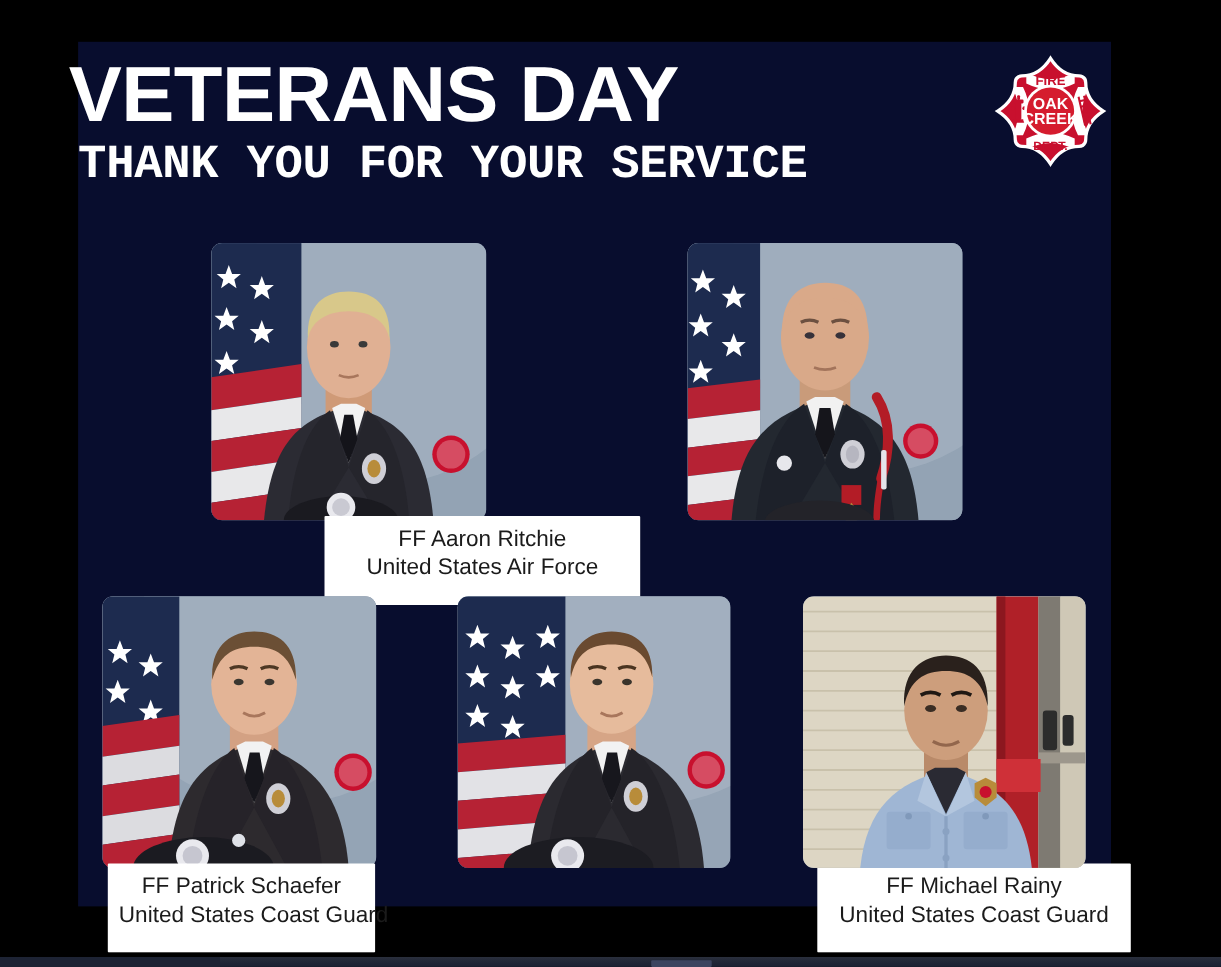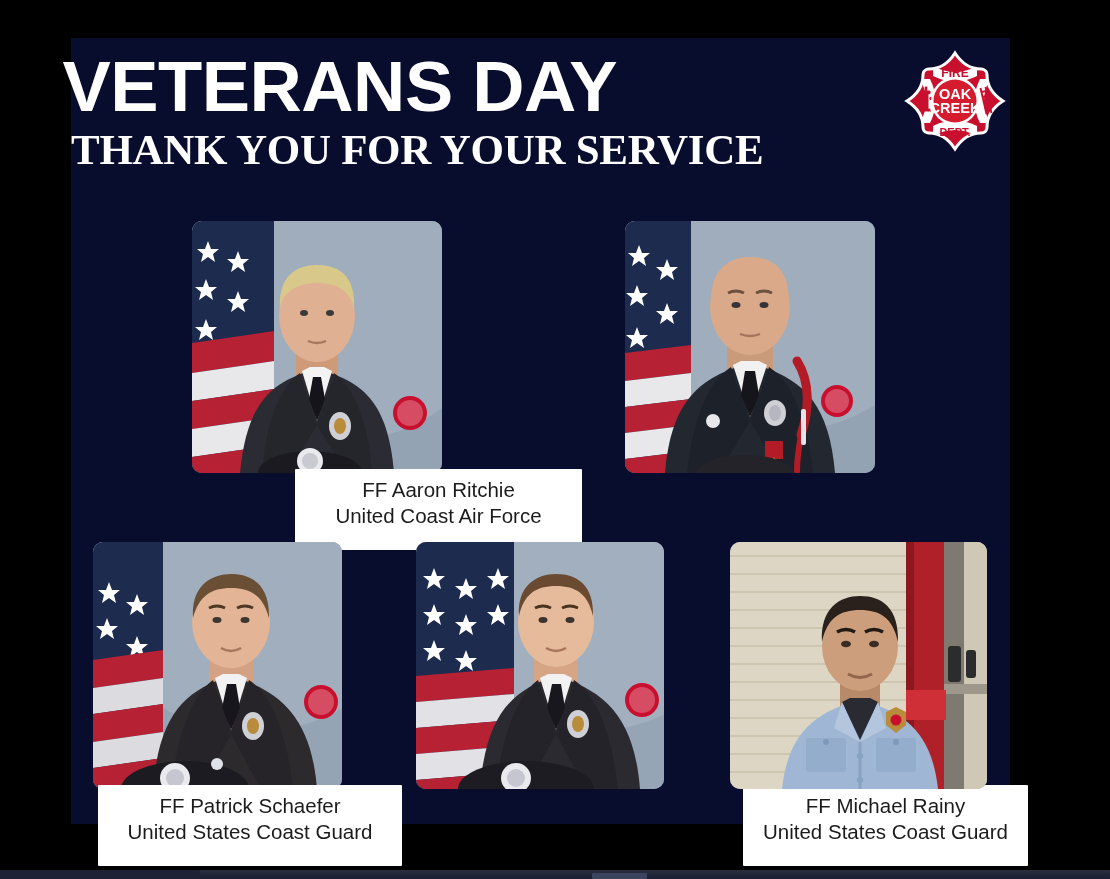--- a/index.html
+++ b/index.html
@@ -50,21 +50,21 @@
     font-weight: bold;
     font-size: 71px;
     line-height: 78px;
     letter-spacing: -0.5px;
     color: #ffffff;
     white-space: nowrap;
     transform: scaleX(1.02);
   }
 
   #title-sub {
-    font-family: Liberation Serif, serif;
+    font-family: Liberation Mono, monospace;
     font-weight: bold;
     font-size: 43px;
     line-height: 48px;
     letter-spacing: -0.3px;
     color: #ffffff;
     white-space: nowrap;
     transform: scaleX(1.0);
   }
 
   
@@ -108,21 +108,21 @@
   
   #card-1 { left: 121px; top: 38px;  width: 250px; }
   #card-1 .photo { height: 252px; }
   #card-1 .nameplate { left: 103px; top: 248px; width: 287px; }
 
   #card-2 { left: 554px; top: 38px;  width: 250px; }
   #card-2 .photo { height: 252px; }
 
   #card-3 { left: 22px;  top: 34px;  width: 249px; }
   #card-3 .photo { height: 247px; }
-  #card-3 .nameplate { left: 5px;   top: 243px; width: 304px; }
+  #card-3 .nameplate { left: 5px;   top: 243px; width: 243px; }
 
   #card-4 { left: 345px; top: 34px;  width: 248px; }
   #card-4 .photo { height: 247px; }
   #card-4 .nameplate { left: 327px; top: 243px; width: 285px; }
 
   #card-5 { left: 659px; top: 34px;  width: 257px; }
   #card-5 .photo { height: 247px; }
 
   
   #bottom-bar {
@@ -288,21 +288,21 @@
 
             <ellipse cx="118" cy="252" rx="52" ry="22" fill="#1a1a20"></ellipse>
             <g transform="translate(118,240)">
               <circle r="13" fill="#e9e9ee"></circle>
               <circle r="8" fill="#c9c9d2"></circle>
             </g>
           </svg>
         </div>
         <div class="nameplate">
           <span class="nm-line">FF Aaron Ritchie</span>
-          <span class="nm-line">United Coast Air Force</span>
+          <span class="nm-line">United States Air Force</span>
         </div>
       </div>
 
       <div class="card" id="card-2">
         <div class="photo">
           <svg width="250" height="252" viewBox="0 0 250 252">
             <rect width="250" height="252" fill="#93a3b4"></rect>
             <ellipse cx="160" cy="80" rx="150" ry="130" fill="#aab7c5" opacity="0.55"></ellipse>
             <rect x="0" y="0" width="66" height="252" fill="#1d2b4f"></rect>
             <g fill="#ffffff">

